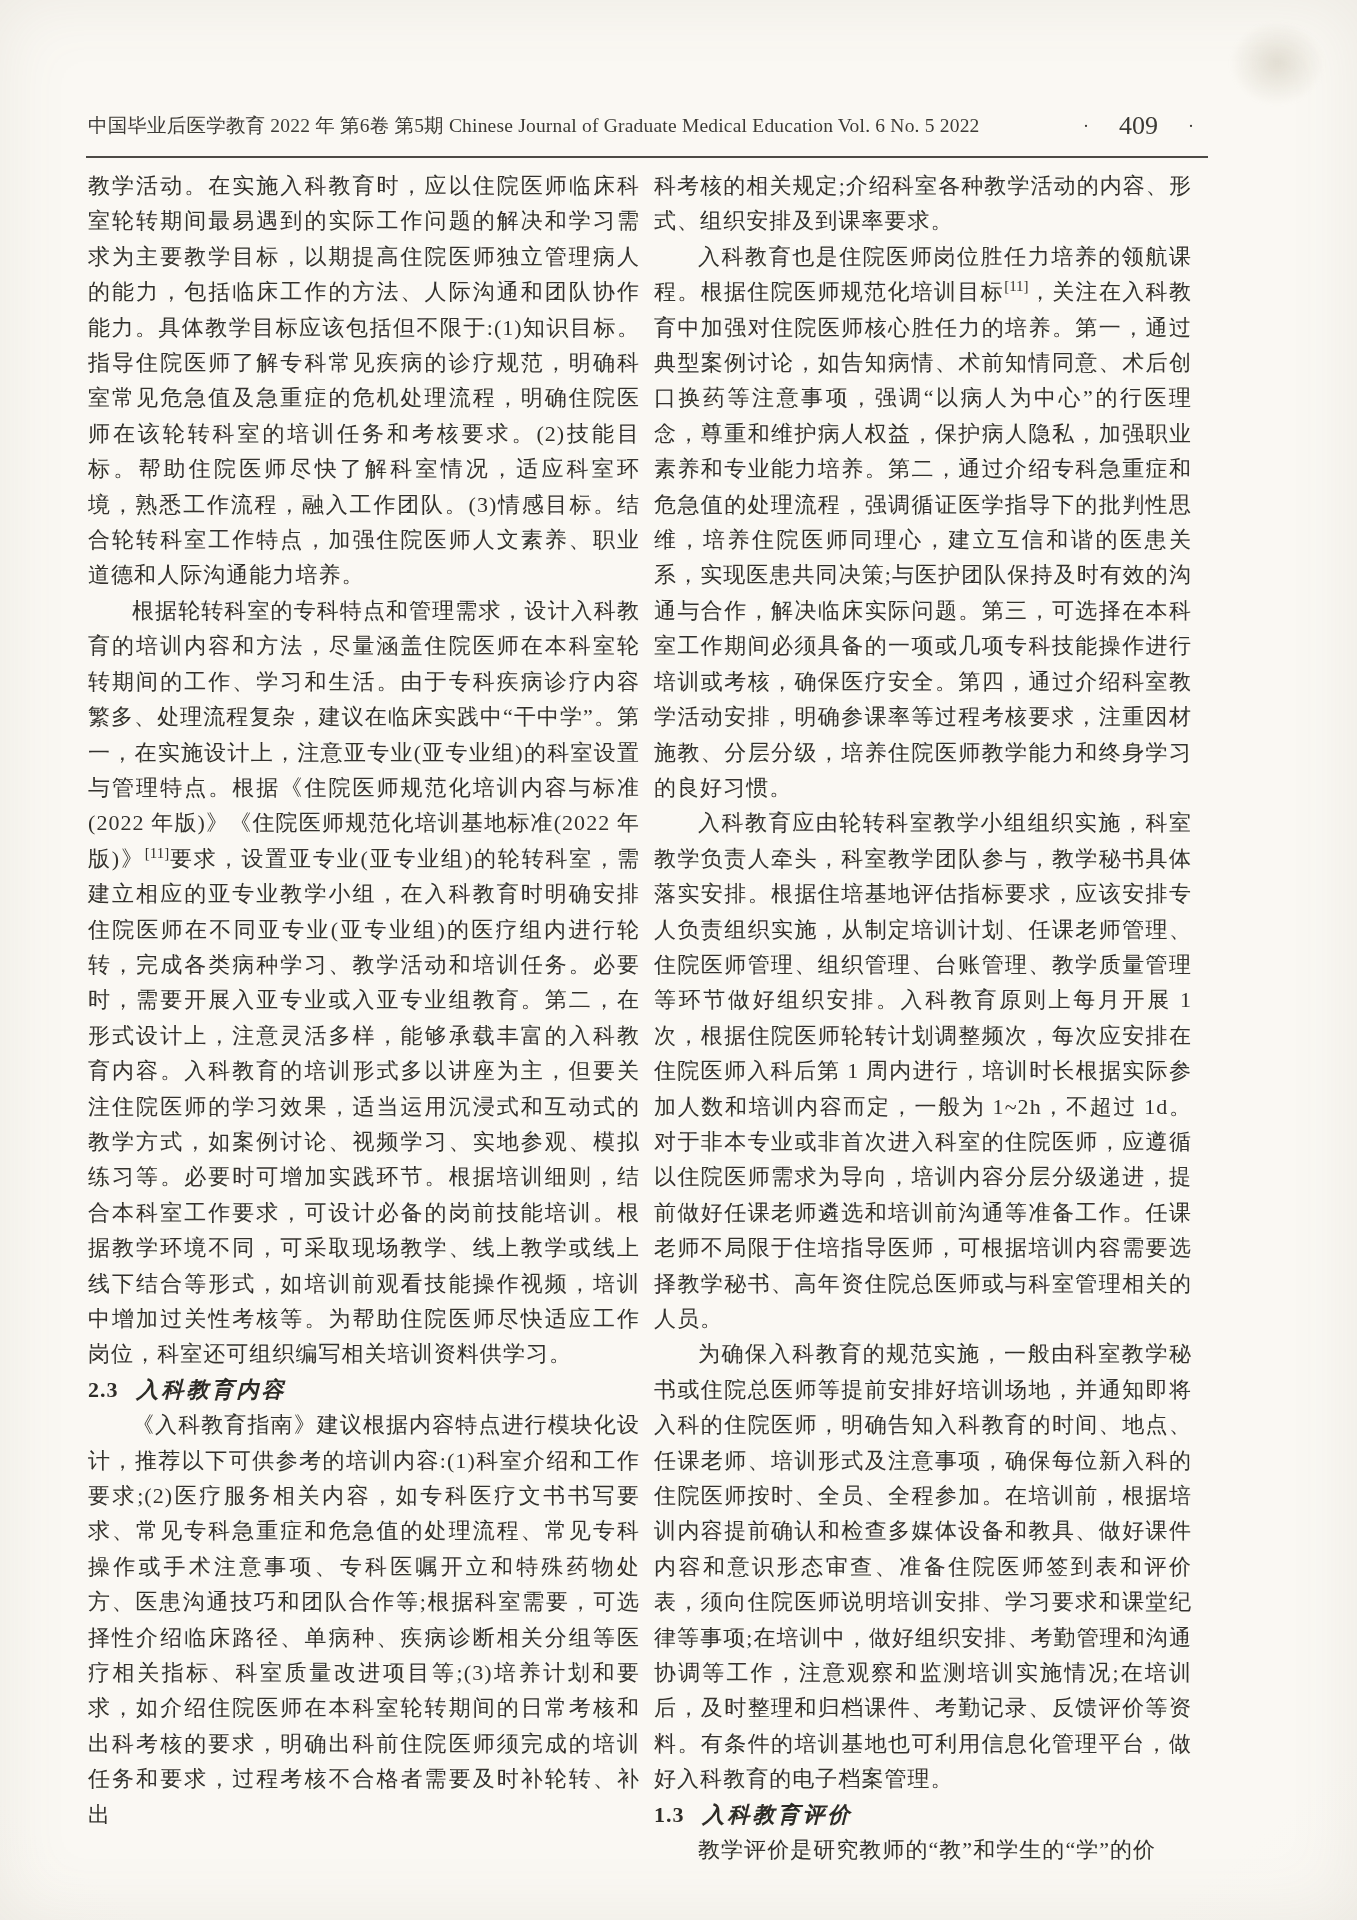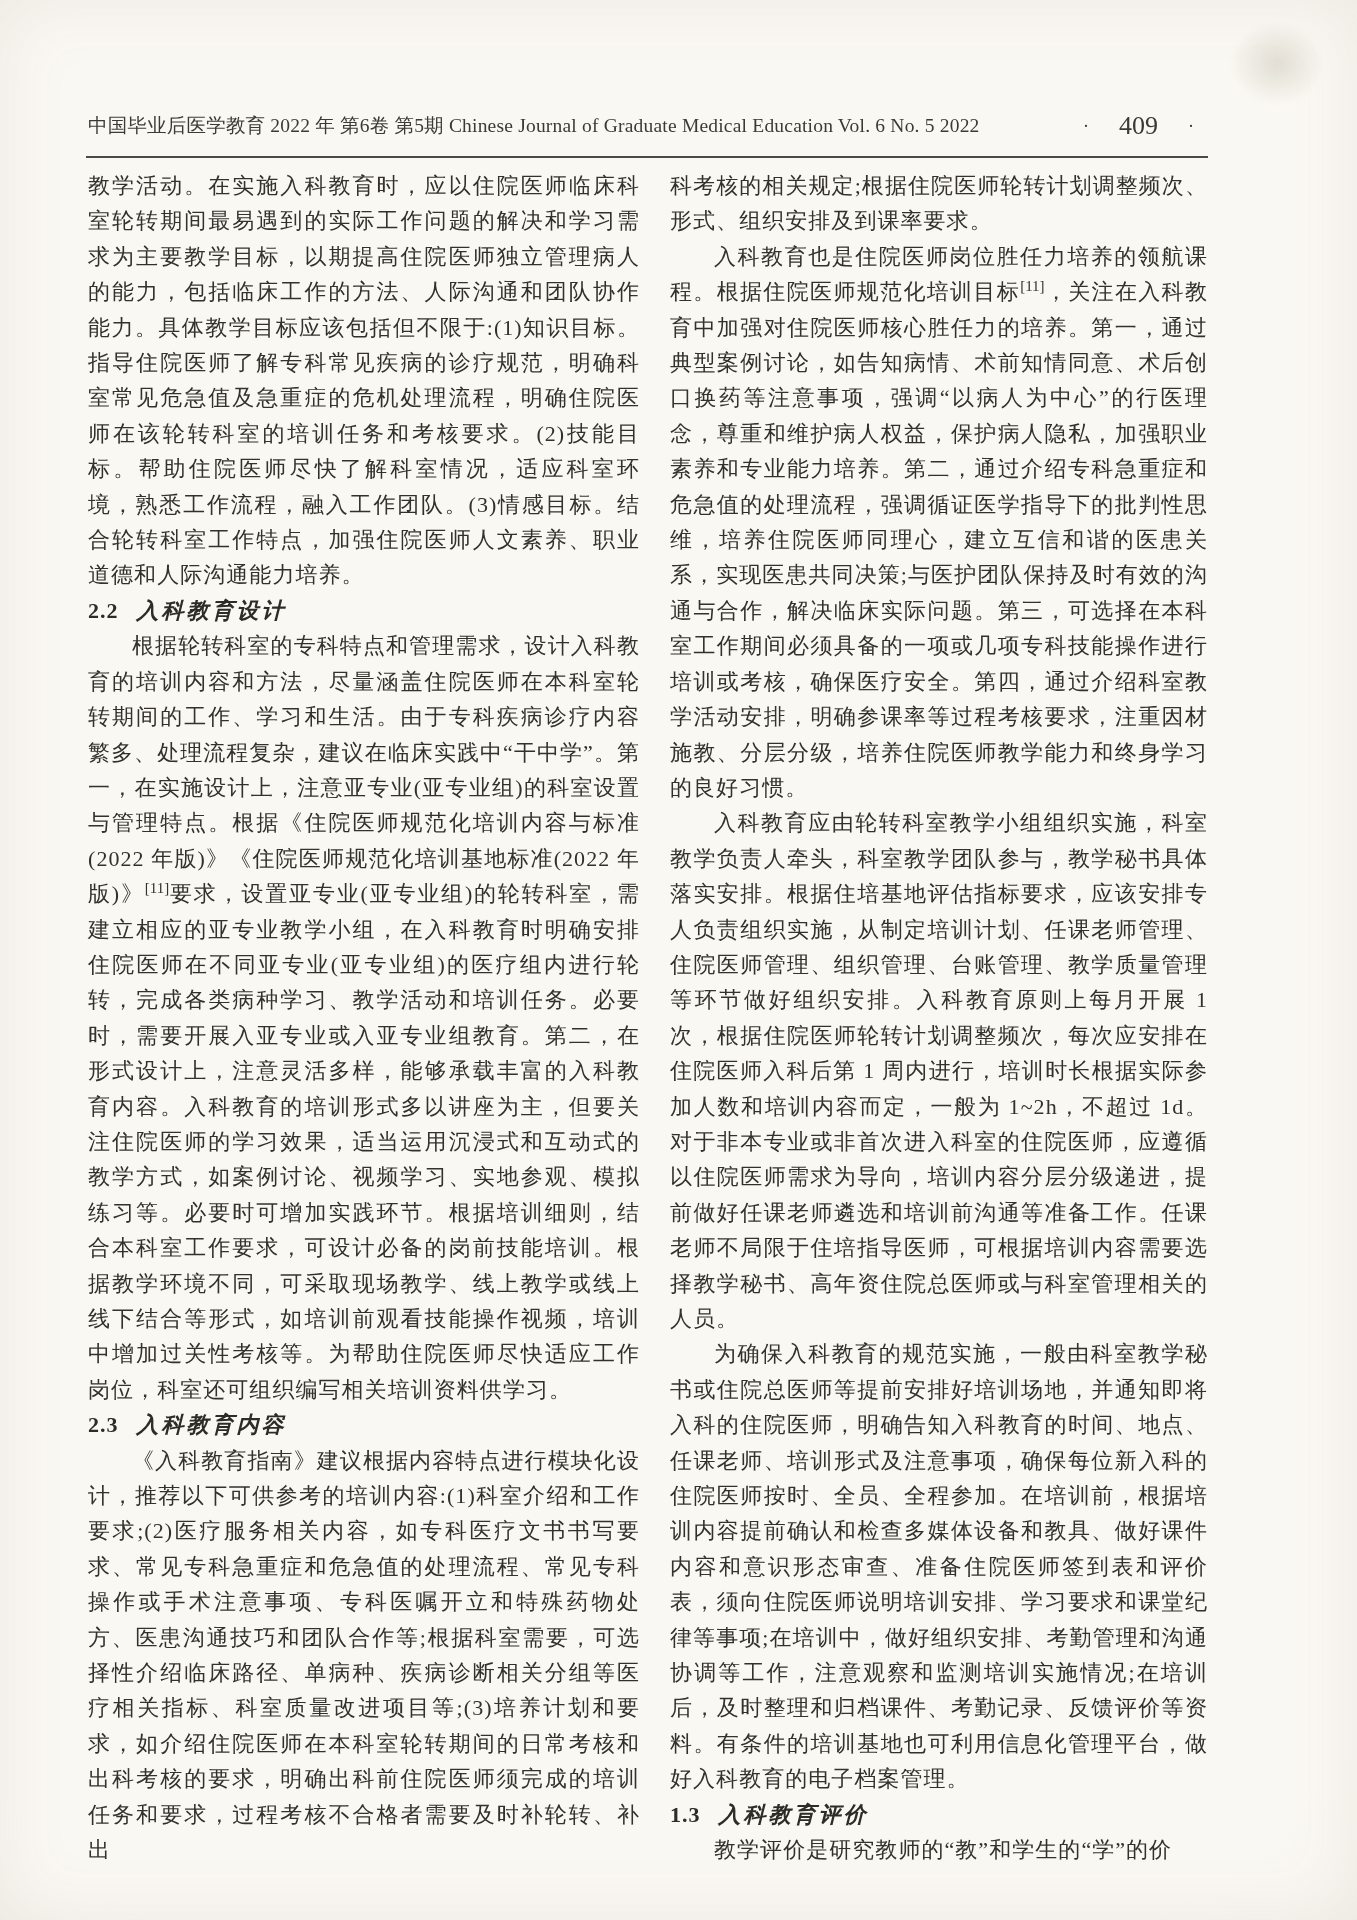--- a/index.html
+++ b/index.html
@@ -26,21 +26,21 @@
   .journal-line { font-size: 19.5px; letter-spacing: 0.2px; white-space: nowrap; }
   .page-number { display: inline-flex; align-items: center; gap: 30px; margin-right: 14px; }
   .page-number .dot { font-size: 18px; line-height: 1; }
   .page-number .num { font-size: 26px; line-height: 1; }
   .header-rule {
     position: absolute; left: 86px; top: 156px; width: 1122px; height: 2px;
     background: #4c4a45;
   }
   .columns {
     position: absolute; left: 88px; top: 168px; width: 1120px;
-    display: flex; gap: 30px;
+    display: flex; gap: 14px;
   }
   .column { width: 552px; }
   .column.right { width: 538px; }
   .body-para {
     margin: 0;
     font-size: 22px;
     line-height: 35.4px;
     letter-spacing: 1.05px;
     text-align: justify;
     color: #33312c;
@@ -74,33 +74,29 @@
       <span class="num">409</span>
       <span class="dot">·</span>
     </span>
   </header>
 
   <div class="header-rule"></div>
 
   <main class="columns">
     <section class="column left">
         <p class="body-para"><span>教学活动。在实施入科教育时，应以住院医师临床科室轮转期间最易遇到的实际工作问题的解决和学习需求为主要教学目标，以期提高住院医师独立管理病人的能力，包括临床工作的方法、人际沟通和团队协作能力。具体教学目标应该包括但不限于:(1)知识目标。指导住院医师了解专科常见疾病的诊疗规范，明确科室常见危急值及急重症的危机处理流程，明确住院医师在该轮转科室的培训任务和考核要求。(2)技能目标。帮助住院医师尽快了解科室情况，适应科室环境，熟悉工作流程，融入工作团队。(3)情感目标。结合轮转科室工作特点，加强住院医师人文素养、职业道德和人际沟通能力培养。</span></p>
-        <h3 class="sec-heading">
-          <span class="sec-num">2.2</span>
-          <span class="sec-title">入科教育设计</span>
-        </h3>
         <p class="body-para indent"><span>根据轮转科室的专科特点和管理需求，设计入科教育的培训内容和方法，尽量涵盖住院医师在本科室轮转期间的工作、学习和生活。由于专科疾病诊疗内容繁多、处理流程复杂，建议在临床实践中“干中学”。第一，在实施设计上，注意亚专业(亚专业组)的科室设置与管理特点。根据《住院医师规范化培训内容与标准(2022 年版)》《住院医师规范化培训基地标准(2022 年版)》</span><sup>[11]</sup><span>要求，设置亚专业(亚专业组)的轮转科室，需建立相应的亚专业教学小组，在入科教育时明确安排住院医师在不同亚专业(亚专业组)的医疗组内进行轮转，完成各类病种学习、教学活动和培训任务。必要时，需要开展入亚专业或入亚专业组教育。第二，在形式设计上，注意灵活多样，能够承载丰富的入科教育内容。入科教育的培训形式多以讲座为主，但要关注住院医师的学习效果，适当运用沉浸式和互动式的教学方式，如案例讨论、视频学习、实地参观、模拟练习等。必要时可增加实践环节。根据培训细则，结合本科室工作要求，可设计必备的岗前技能培训。根据教学环境不同，可采取现场教学、线上教学或线上线下结合等形式，如培训前观看技能操作视频，培训中增加过关性考核等。为帮助住院医师尽快适应工作岗位，科室还可组织编写相关培训资料供学习。</span></p>
         <h3 class="sec-heading">
           <span class="sec-num">2.3</span>
           <span class="sec-title">入科教育内容</span>
         </h3>
         <p class="body-para indent"><span>《入科教育指南》建议根据内容特点进行模块化设计，推荐以下可供参考的培训内容:(1)科室介绍和工作要求;(2)医疗服务相关内容，如专科医疗文书书写要求、常见专科急重症和危急值的处理流程、常见专科操作或手术注意事项、专科医嘱开立和特殊药物处方、医患沟通技巧和团队合作等;根据科室需要，可选择性介绍临床路径、单病种、疾病诊断相关分组等医疗相关指标、科室质量改进项目等;(3)培养计划和要求，如介绍住院医师在本科室轮转期间的日常考核和出科考核的要求，明确出科前住院医师须完成的培训任务和要求，过程考核不合格者需要及时补轮转、补出</span></p>
       </section>
     <section class="column right">
-        <p class="body-para"><span>科考核的相关规定;根据住院医师轮转计划调整频次、形式、组织安排及到课率要求。</span></p>
+        <p class="body-para"><span>科考核的相关规定;介绍科室各种教学活动的内容、形式、组织安排及到课率要求。</span></p>
         <p class="body-para indent"><span>入科教育也是住院医师岗位胜任力培养的领航课程。根据住院医师规范化培训目标</span><sup>[11]</sup><span>，关注在入科教育中加强对住院医师核心胜任力的培养。第一，通过典型案例讨论，如告知病情、术前知情同意、术后创口换药等注意事项，强调“以病人为中心”的行医理念，尊重和维护病人权益，保护病人隐私，加强职业素养和专业能力培养。第二，通过介绍专科急重症和危急值的处理流程，强调循证医学指导下的批判性思维，培养住院医师同理心，建立互信和谐的医患关系，实现医患共同决策;与医护团队保持及时有效的沟通与合作，解决临床实际问题。第三，可选择在本科室工作期间必须具备的一项或几项专科技能操作进行培训或考核，确保医疗安全。第四，通过介绍科室教学活动安排，明确参课率等过程考核要求，注重因材施教、分层分级，培养住院医师教学能力和终身学习的良好习惯。</span></p>
         <p class="body-para indent"><span>入科教育应由轮转科室教学小组组织实施，科室教学负责人牵头，科室教学团队参与，教学秘书具体落实安排。根据住培基地评估指标要求，应该安排专人负责组织实施，从制定培训计划、任课老师管理、住院医师管理、组织管理、台账管理、教学质量管理等环节做好组织安排。入科教育原则上每月开展 1 次，根据住院医师轮转计划调整频次，每次应安排在住院医师入科后第 1 周内进行，培训时长根据实际参加人数和培训内容而定，一般为 1~2h，不超过 1d。对于非本专业或非首次进入科室的住院医师，应遵循以住院医师需求为导向，培训内容分层分级递进，提前做好任课老师遴选和培训前沟通等准备工作。任课老师不局限于住培指导医师，可根据培训内容需要选择教学秘书、高年资住院总医师或与科室管理相关的人员。</span></p>
         <p class="body-para indent"><span>为确保入科教育的规范实施，一般由科室教学秘书或住院总医师等提前安排好培训场地，并通知即将入科的住院医师，明确告知入科教育的时间、地点、任课老师、培训形式及注意事项，确保每位新入科的住院医师按时、全员、全程参加。在培训前，根据培训内容提前确认和检查多媒体设备和教具、做好课件内容和意识形态审查、准备住院医师签到表和评价表，须向住院医师说明培训安排、学习要求和课堂纪律等事项;在培训中，做好组织安排、考勤管理和沟通协调等工作，注意观察和监测培训实施情况;在培训后，及时整理和归档课件、考勤记录、反馈评价等资料。有条件的培训基地也可利用信息化管理平台，做好入科教育的电子档案管理。</span></p>
         <h3 class="sec-heading">
           <span class="sec-num">1.3</span>
           <span class="sec-title">入科教育评价</span>
         </h3>
         <p class="body-para indent"><span>教学评价是研究教师的“教”和学生的“学”的价</span></p>
       </section>
   </main>

